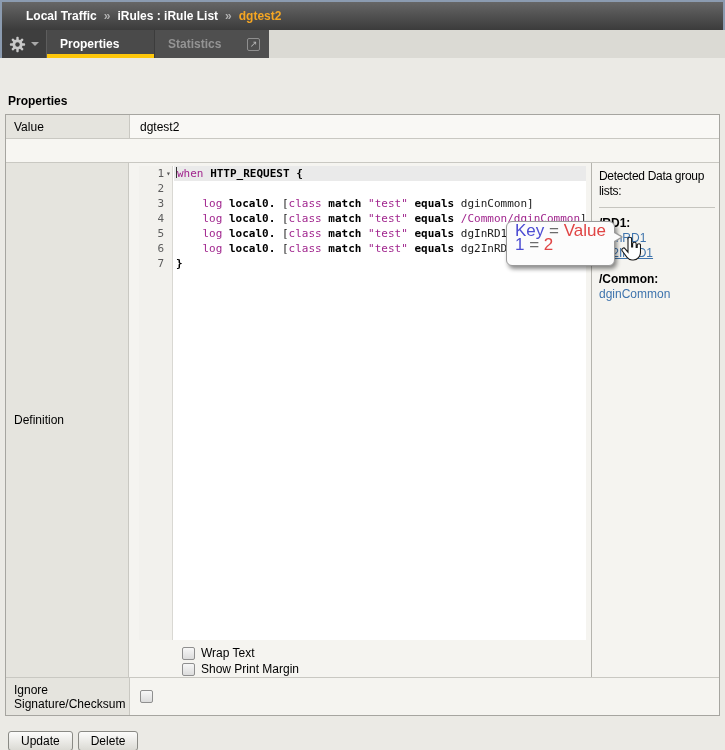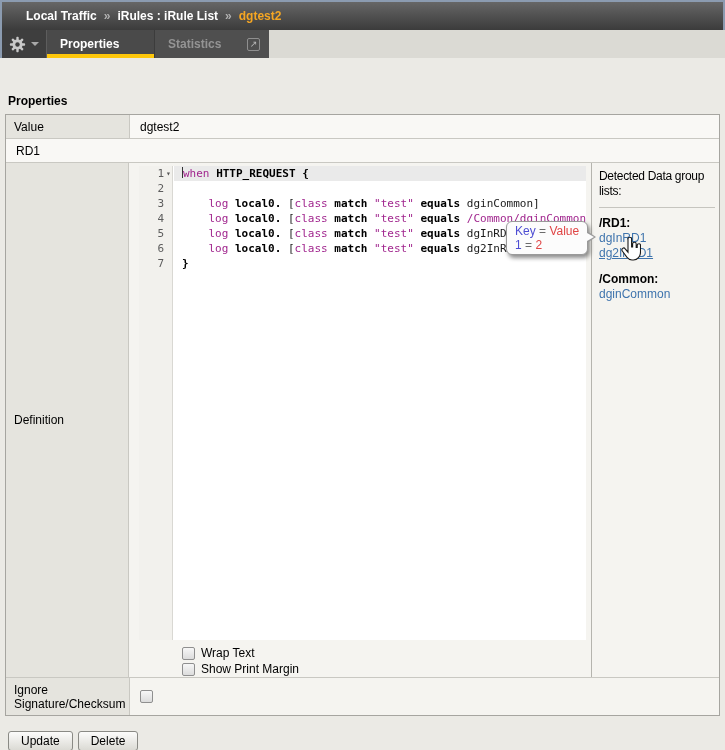--- a/index.html
+++ b/index.html
@@ -94,21 +94,21 @@
     position: absolute; left: 0; top: 0; bottom: 0; width: 34px;
     background: #f2f1ed; border-right: 1px solid #d9d8d3;
   }
   .code-lines { position: relative; }
   .cline { display: flex; height: 15px; }
   .cline .g {
     width: 35px; display: flex; justify-content: flex-end; align-items: center;
     color: #5d5d5d; padding-right: 1px; flex: none;
   }
   .cline .g .caret { width: 9px; font-size: 8px; color: #555; text-align: center; cursor: pointer; }
-  .cline .c { flex: 1; padding-left: 8px; white-space: pre; }
+  .cline .c { flex: 1; padding-left: 2px; white-space: pre; }
   .cline .c.active { background: #eaeaea; }
   .tok-m { color: var(--keyword-magenta, #a1268e); }
   .tok-k { color: #000; font-weight: bold; }
   .tok-w { color: var(--keyword-magenta, #a1268e); }
   .tok-t { color: #1a1a1a; }
   .text-caret { display:inline-block; width:1px; height:11px; background:#333; vertical-align:-1px; }
 
   .editor-options { margin: 5px 0 0 3px; }
   .opt-row { display: flex; align-items: center; height: 16px; padding-left: 40px; }
   .cb {
@@ -127,21 +127,21 @@
   .dg-hr { border: none; border-top: 1px solid #c6c5bf; margin: 8px 0 7px 0; }
   .dg-group { margin-bottom: 10px; }
   .dg-label { font-weight: bold; line-height: 16px; }
   .dg-link { display: block; color: var(--link, #3f74ad); line-height: 15px; text-decoration: none; cursor: pointer; }
   .dg-link.hovered { text-decoration: underline; }
 
   
   .tooltip {
     position: absolute; left: 506px; top: 221px; z-index: 5;
     background: #fcfcfc; border: 1px solid #9a9a9a; border-radius: 6px;
-    padding: 2px 8px 2px 8px; font-size: 12px; line-height: 14px; white-space: nowrap;
+    padding: 2px 8px 13px 8px; font-size: 17px; line-height: 14px; white-space: nowrap;
     box-shadow: 2px 3px 4px rgba(0,0,0,0.45);
   }
   .tooltip .tail-outer {
     position: absolute; right: -9px; top: 9px; width: 0; height: 0;
     border-top: 6px solid transparent; border-bottom: 6px solid transparent;
     border-left: 9px solid #9a9a9a;
   }
   .tooltip .tail-inner {
     position: absolute; right: -7px; top: 11px; width: 0; height: 0;
     border-top: 4px solid transparent; border-bottom: 4px solid transparent;
@@ -204,21 +204,20 @@
   <div class="section-title">Properties</div>
 
   <div class="props-table">
 
     <div class="prow row-name">
       <div class="plabel">Value</div>
       <div class="pvalue">dgtest2</div>
     </div>
 
     <div class="prow row-partition">
-      <div class="pvalue">RD1</div>
     </div>
 
     <div class="prow row-definition">
       <div class="plabel">Definition</div>
       <div class="pvalue def-cell">
         <div class="editor-col">
           <div class="editor">
             <div class="gutter-bg"></div>
             <div class="code-lines" id="code-lines">
                 <div class="cline">

